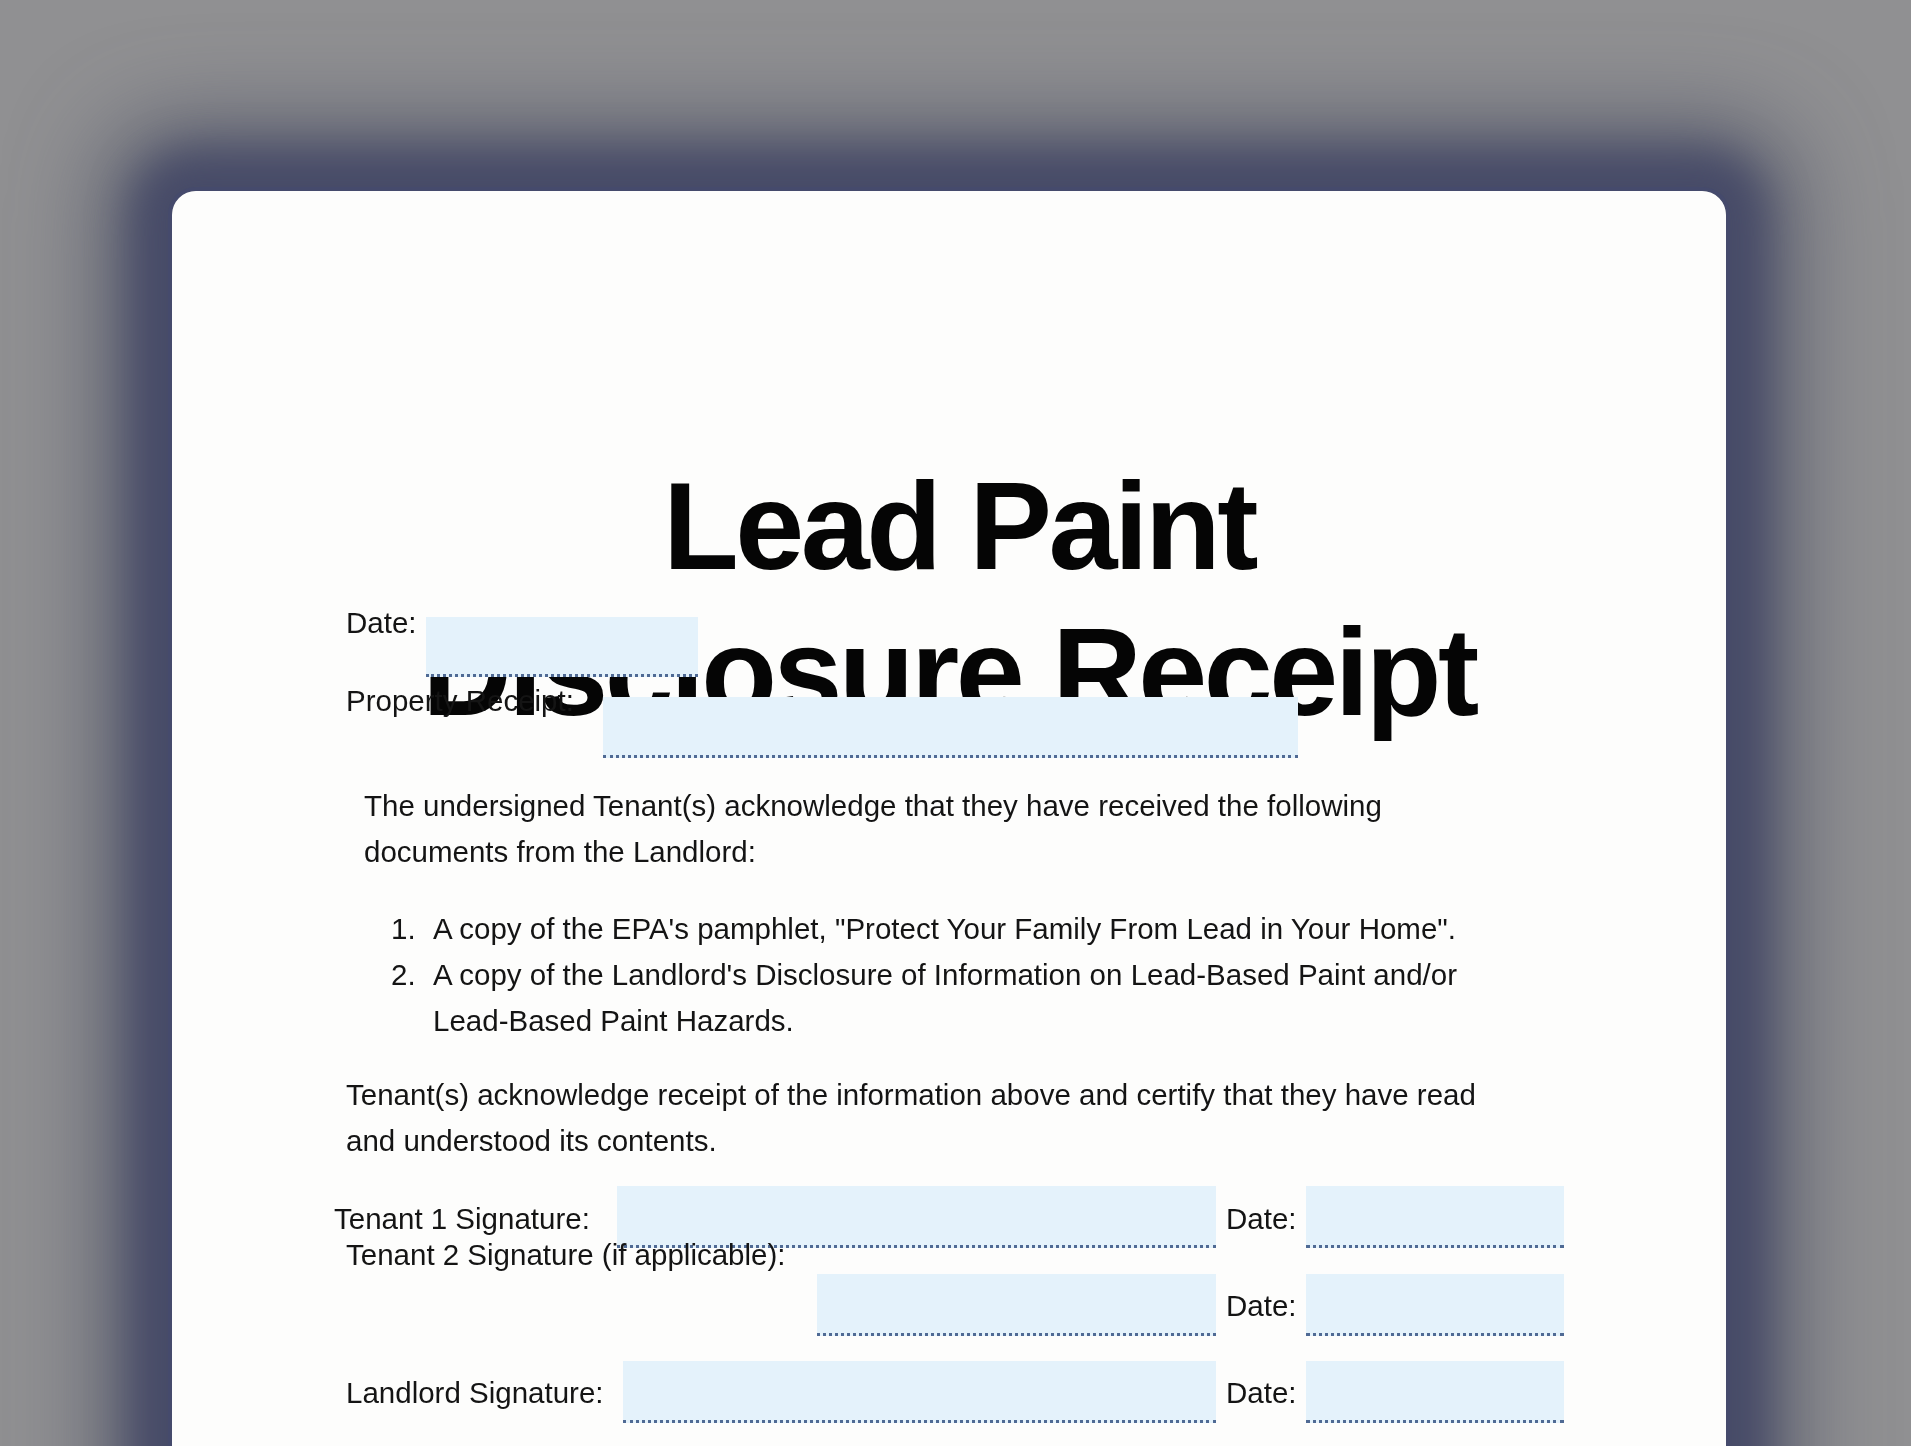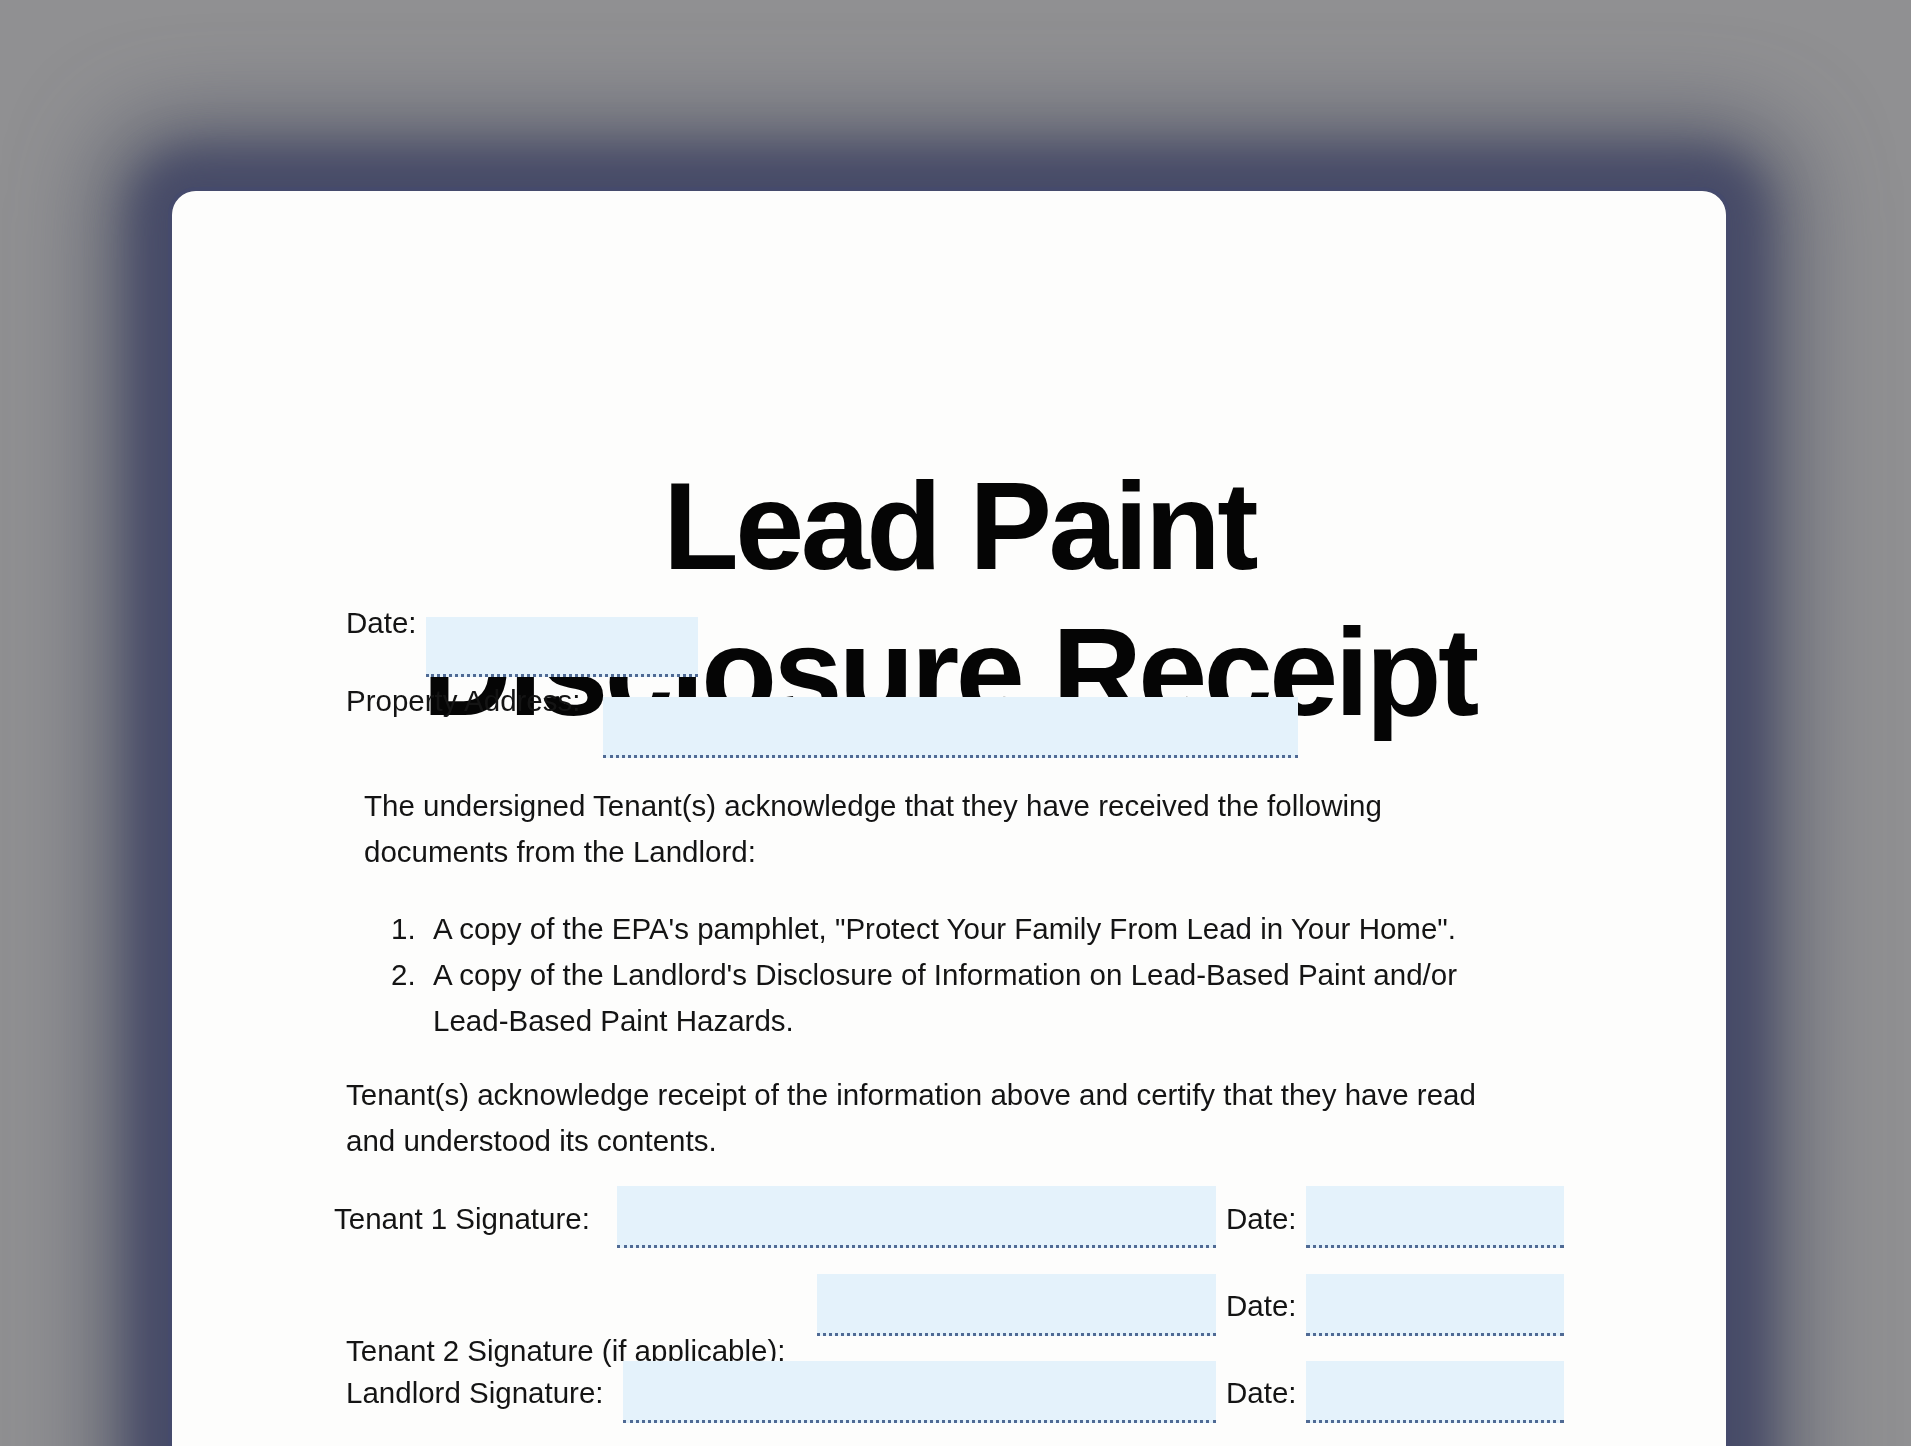--- a/index.html
+++ b/index.html
@@ -90,21 +90,21 @@
 <div class="card">
 
   <h1 class="title">
     <span class="line line1">Lead Paint</span>
     <span class="line line2">Disclosure Receipt</span>
   </h1>
 
   <span class="label" style="left:174px; top:414px;">Date:</span>
   <div class="field" style="left:254px; top:426px; width:272px; height:60px;"></div>
 
-  <span class="label" style="left:174px; top:492px;">Property Address:</span>
+  <span class="label" style="left:174px; top:492px;">Property Receipt:</span>
   <div class="field" style="left:431px; top:506px; width:695px; height:61px;"></div>
 
   <div class="text" style="left:174px; top:592px;margin-left:18px;">
     <div>The undersigned Tenant(s) acknowledge that they have received the following</div>
     <div>documents from the Landlord:</div>
   </div>
 
   <span class="list-num" style="left:219px; top:715px;">1.</span>
   <div class="text" style="left:261px; top:715px;">
     <div>A copy of the EPA's pamphlet, "Protect Your Family From Lead in Your Home".</div>
@@ -122,21 +122,21 @@
   </div>
 
   <div>
     <span class="label" style="left:162px; top:1010px;text-align:center;">Tenant 1 Signature:</span>
     <div class="field" style="left:445px; top:995px; width:599px; height:62px;"></div>
     <span class="label" style="left:1054px; top:1010px;">Date:</span>
     <div class="field" style="left:1134px; top:995px; width:258px; height:62px;"></div>
   </div>
 
   <div>
-    <span class="label" style="left:174px; top:1142px;">Tenant 2 Signature (if applicable):</span>
+    <span class="label" style="left:174px; top:1046px;">Tenant 2 Signature (if applicable):</span>
     <div class="field" style="left:645px; top:1083px; width:399px; height:62px;"></div>
     <span class="label" style="left:1054px; top:1097px;">Date:</span>
     <div class="field" style="left:1134px; top:1083px; width:258px; height:62px;"></div>
   </div>
 
   <div>
     <span class="label" style="left:174px; top:1184px;">Landlord Signature:</span>
     <div class="field" style="left:451px; top:1170px; width:593px; height:62px;"></div>
     <span class="label" style="left:1054px; top:1184px;">Date:</span>
     <div class="field" style="left:1134px; top:1170px; width:258px; height:62px;"></div>

